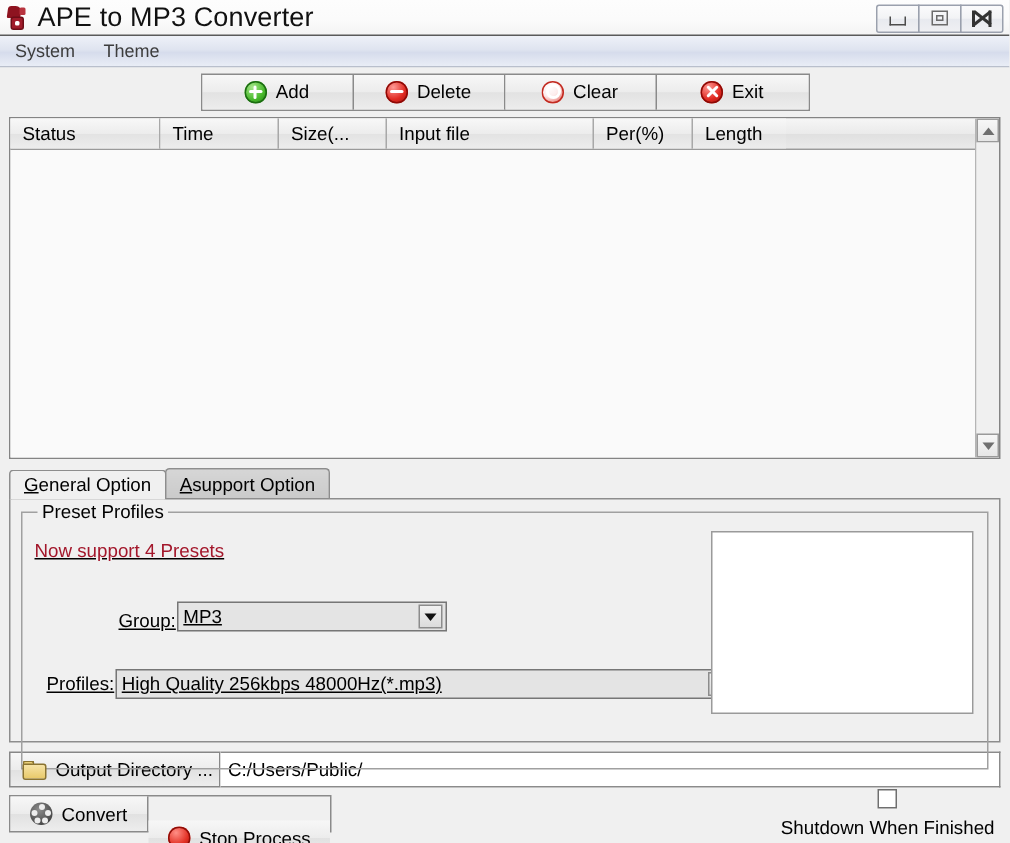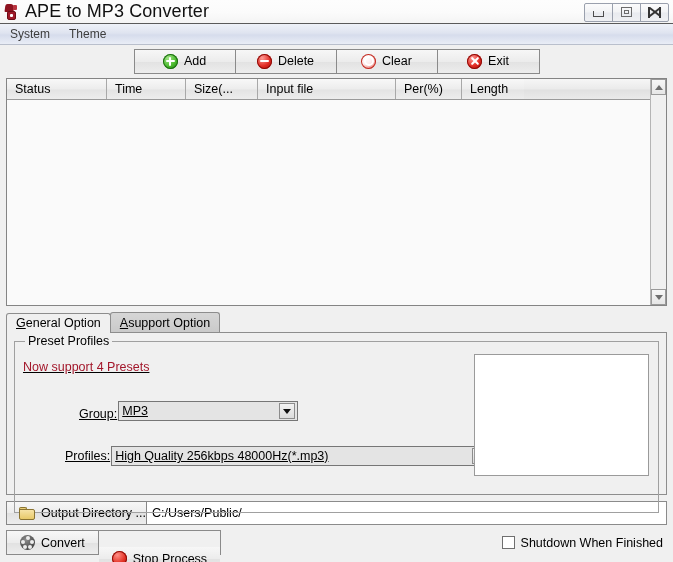--- a/index.html
+++ b/index.html
@@ -325,21 +325,20 @@
   .row-group {
     display: flex; align-items: flex-end;
     margin-top: 27px;
     padding-left: 8px;
     margin-left: 48px;
   }
   .row-profiles {
     display: flex; align-items: center;
     margin-top: 25px;
     padding-left: 8px;
-    margin-left: 34px;
   }
   .fld-label {
     font-size: 12.5px;
     white-space: nowrap;
     margin-right: 1px;
   }
   .combo {
     height: 20px;
     background: #e4e4e4;
     border: 1px solid #767676;
@@ -385,21 +384,20 @@
   .outdir-btn {
     width: 141px; height: 24px;
     background: linear-gradient(to bottom, #f7f7f7 0%, #ececec 50%, #e1e1e1 51%, #ededed 100%);
     border: 1px solid #878787;
     display: flex; align-items: center;
     gap: 6px;
     padding-left: 8px;
     font-size: 12.5px;
     cursor: default;
     white-space: nowrap;
-    justify-content: flex-end;
   }
   .folder-ic {
     width: 16px; height: 13px;
     position: relative; flex: 0 0 auto;
   }
   .folder-ic .fb {
     position: absolute; left: 0; top: 2px;
     width: 16px; height: 11px;
     background: linear-gradient(to bottom, #f6e3a6, #e8c969);
     border: 1px solid #8a7331;
@@ -469,20 +467,21 @@
     box-shadow: inset 0 0 0 1px #8f0c06;
     flex: 0 0 auto;
   }
   .shutdown-wrap {
     margin-left: auto;
     display: flex; align-items: center;
     gap: 6px;
     padding-right: 4px;
     font-size: 12.5px;
     white-space: nowrap;
+    flex-direction: column;
   }
   .chk {
     width: 13px; height: 13px;
     background: #ffffff;
     border: 1px solid #6f6f6f;
     flex: 0 0 auto;
   }
 </style>
 </head>
 <body>

